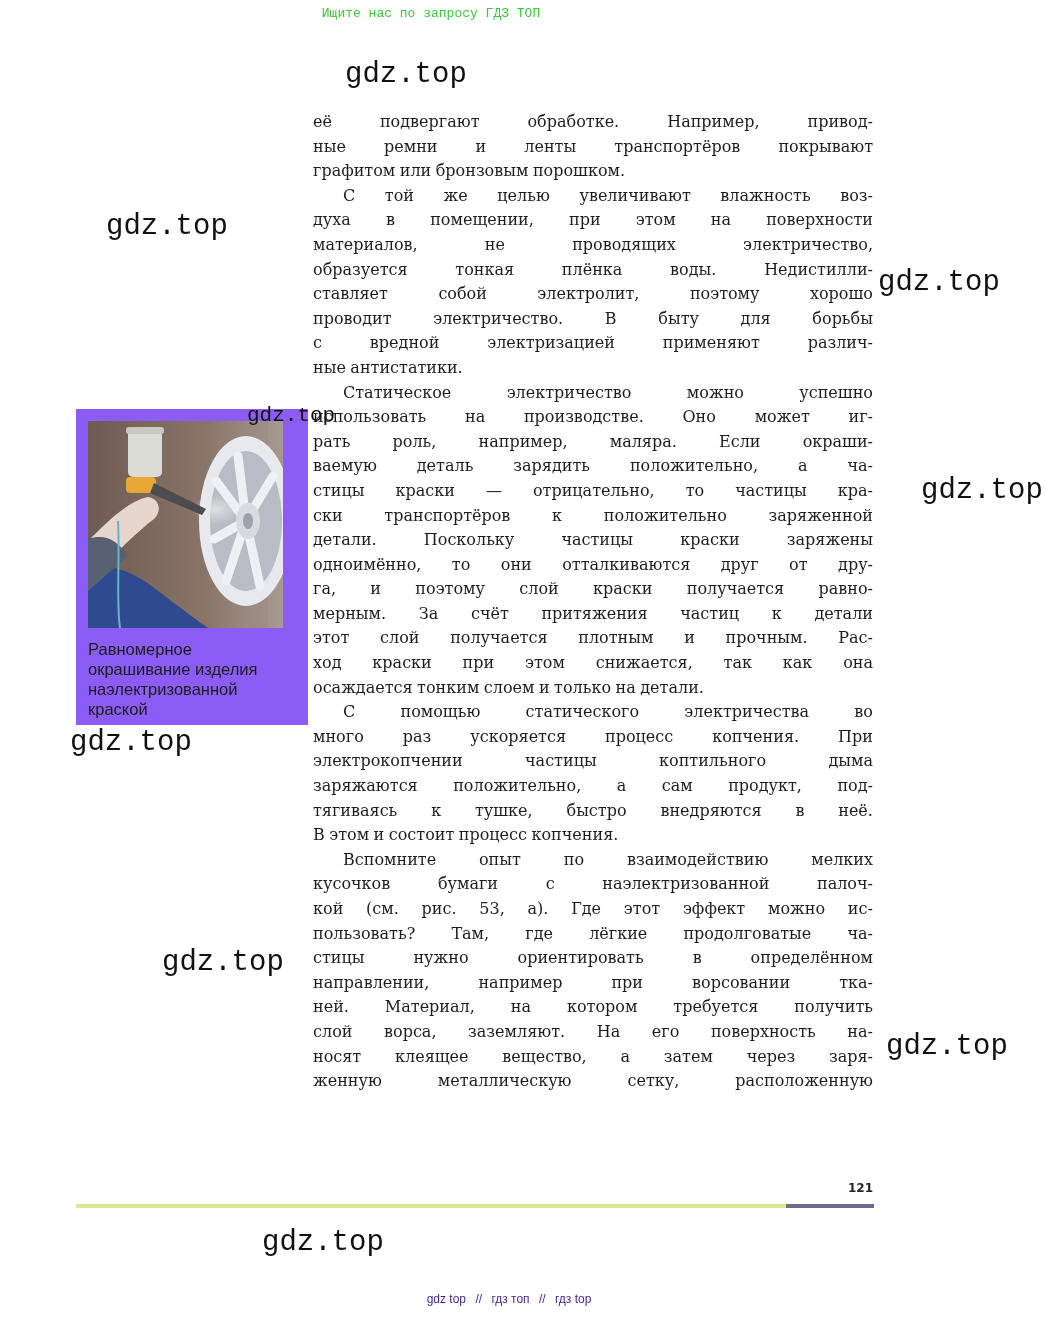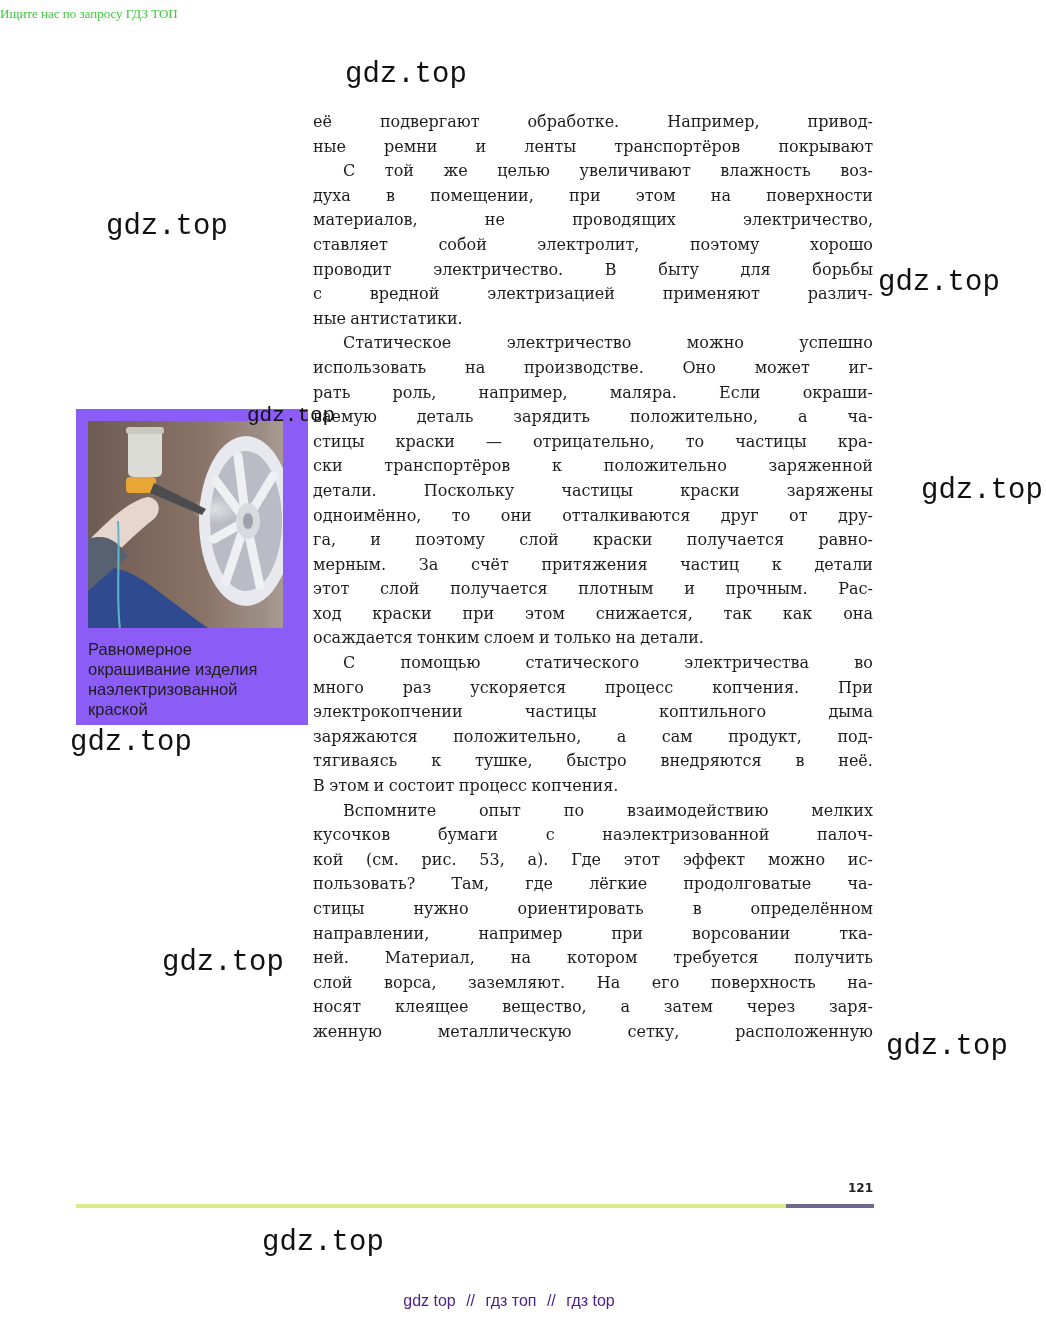--- a/index.html
+++ b/index.html
@@ -2,22 +2,22 @@
 <html><head>
   <meta charset="utf-8">
   <style>
     html, body { margin: 0; padding: 0; background: #ffffff; }
     body {
       width: 1046px; height: 1318px; position: relative; overflow: hidden;
       font-family: "DejaVu Serif", "Liberation Serif", serif;
       color: #1d1d1d;
     }
     .top-banner {
-      position: absolute; left: 0; top: 6px; width: 862px; 
-      font-family: Liberation Serif, serif; font-size: 13px; color: #3cc83c;
+      position: absolute; left: 0; top: 6px; width: 862px; text-align: center;
+      font-family: Liberation Mono, monospace; font-size: 13px; color: #3cc83c;
     }
     .wm {
       position: absolute; font-family: Liberation Mono, monospace;
       font-size: 29px; color: #111; white-space: nowrap; line-height: 1;
       z-index: 5;
     }
     .wm.small { font-size: 21px; }
     .body-text {
       position: absolute; left: 313px; top: 110px; width: 560px;
       font-size: 16px; line-height: 24.6px;
@@ -50,21 +50,21 @@
     .rule-purple {
       position: absolute; left: 786px; top: 1204px; width: 88px; height: 4px;
       background: #6c6a8e;
     }
     .page-num {
       position: absolute; left: 820px; top: 1181px; width: 53px; text-align: right;
       font-family: "DejaVu Sans", sans-serif; font-weight: bold; font-size: 12px; color: #222;
     }
     .bottom-links {
       position: absolute; left: 0; top: 1292px; width: 1018px; text-align: center;
-      font-family: "Liberation Sans", sans-serif; font-size: 16px; color: #4a1f8a;
+      font-family: "Liberation Sans", sans-serif; font-size: 12px; color: #4a1f8a;
     }
     .bottom-links span { margin: 0 3px; }
   </style>
 </head>
 <body>
 
 <div class="top-banner">Ищите нас по запросу ГДЗ ТОП</div>
 
 <div class="body-text" id="bodyText">
     <div class="line">
@@ -74,20 +74,26 @@
       <span>Например,</span>
       <span>привод-</span>
     </div>
     <div class="line">
       <span>ные</span>
       <span>ремни</span>
       <span>и</span>
       <span>ленты</span>
       <span>транспортёров</span>
       <span>покрывают</span>
+    </div>
+    <div class="line last">
+      <span>графитом</span>
+      <span>или</span>
+      <span>бронзовым</span>
+      <span>порошком.</span>
     </div>
     <div class="line indent">
       <span>С</span>
       <span>той</span>
       <span>же</span>
       <span>целью</span>
       <span>увеличивают</span>
       <span>влажность</span>
       <span>воз-</span>
     </div>
@@ -98,20 +104,27 @@
       <span>при</span>
       <span>этом</span>
       <span>на</span>
       <span>поверхности</span>
     </div>
     <div class="line">
       <span>материалов,</span>
       <span>не</span>
       <span>проводящих</span>
       <span>электричество,</span>
+    </div>
+    <div class="line">
+      <span>образуется</span>
+      <span>тонкая</span>
+      <span>плёнка</span>
+      <span>воды.</span>
+      <span>Недистилли-</span>
     </div>
     <div class="line">
       <span>ставляет</span>
       <span>собой</span>
       <span>электролит,</span>
       <span>поэтому</span>
       <span>хорошо</span>
     </div>
     <div class="line">
       <span>проводит</span>

